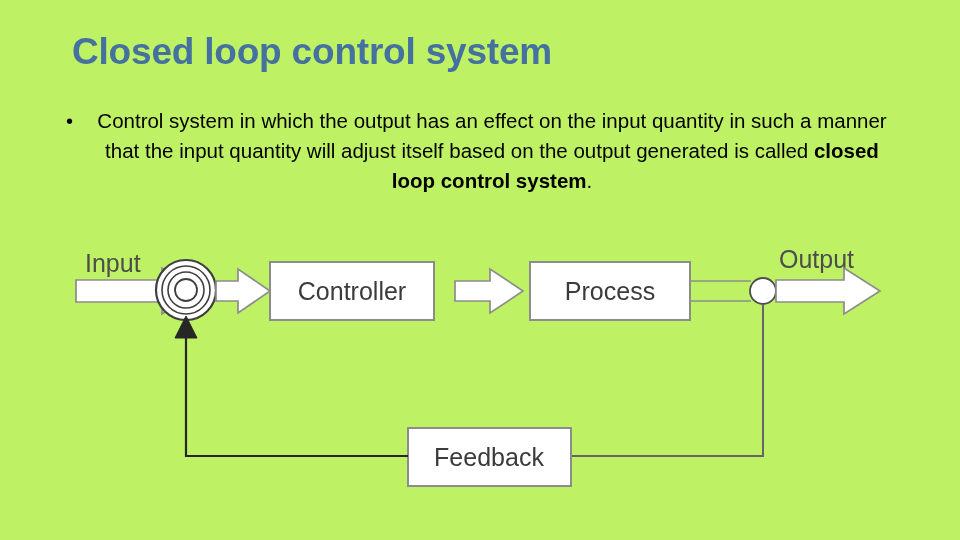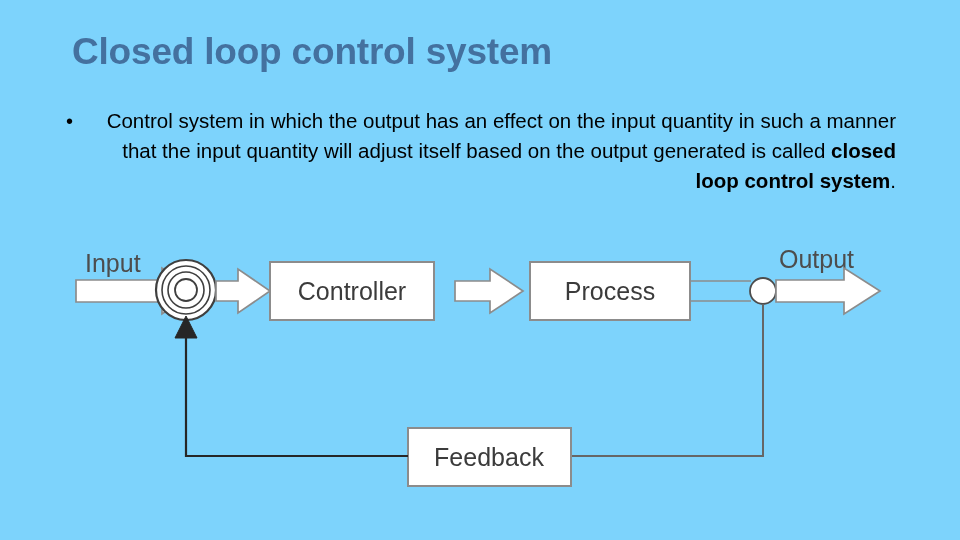--- a/index.html
+++ b/index.html
@@ -14,21 +14,21 @@
     overflow: hidden;
     font-family: "Liberation Sans", sans-serif;
     color: #000000;
   }
 
   #slide {
     position: absolute;
     left: 0; top: 0;
     width: 960px;
     height: 540px;
-    background: #7dd3fc;
+    background: #bef264;
   }
 
   
   #slide-title {
     position: absolute;
     left: 72px;
     top: 30px;
     width: 820px;
     font-family: "Liberation Sans", sans-serif;
     font-size: 37px;
@@ -57,21 +57,21 @@
     width: 22px;
     flex: 0 0 22px;
     text-align: left;
     font-size: 20px;
     line-height: 30px;
   }
   .bullet-text {
     flex: 1 1 auto;
     font-size: 20.5px;
     line-height: 30px;
-    text-align: right;
+    text-align: center;
   }
   .bullet-text b { font-weight: bold; }
 
   
   #diagram {
     position: absolute;
     left: 0px;
     top: 210px;
     width: 816px;
     height: 310px;

